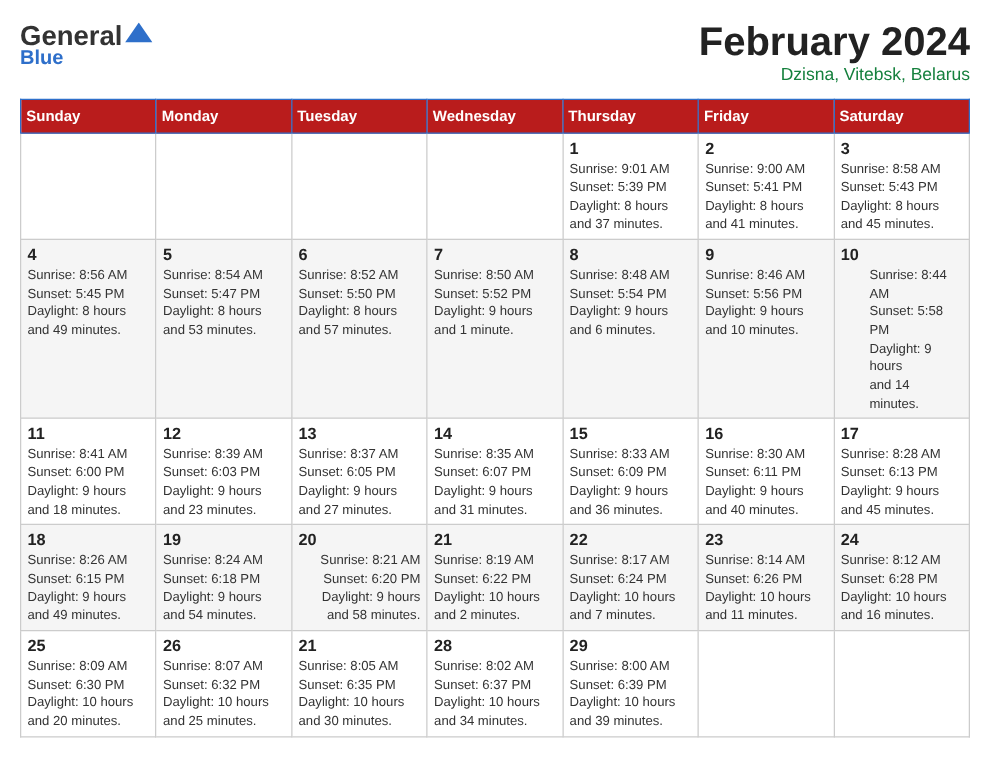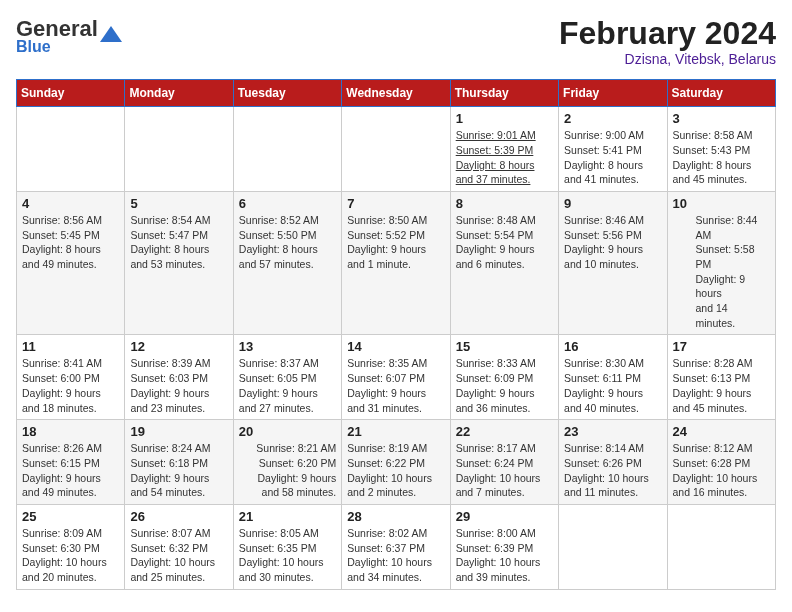--- a/index.html
+++ b/index.html
@@ -25,21 +25,21 @@
       text-align: right;
     }
     .title-block h1 {
       font-size: 32px;
       font-weight: bold;
       color: #222;
       line-height: 1.1;
     }
     .title-block h2 {
       font-size: 14px;
-      color: #4c1d95;
+      color: #15803d;
       font-weight: normal;
     }
     .calendar {
       width: 100%;
       border-collapse: collapse;
       font-size: 11px;
     }
     .calendar thead th {
       background: #b91c1c;
       color: #fff;
@@ -72,21 +72,21 @@
       font-size: 10.5px;
       line-height: 1.4;
     }
     .empty { background: #fff !important; }
   </style>
 </head>
 <body>
 
 <div class="header">
   <div class="logo">
-    <div style="display:flex;align-items:flex-end;">
+    <div style="display:flex;align-items:flex-start;">
       <span style="font-size:22px;font-weight:bold;color:#333;">General</span>
       <svg width="22" height="16" viewBox="0 0 22 16" style="margin-left:2px;margin-top:2px;">
         <polygon points="0,16 11,0 22,16" fill="#2e6fca"></polygon>
       </svg>
     </div>
     <span style="font-size:16px;font-weight:bold;color:#2e6fca;margin-top:-4px;">Blue</span>
   </div>
   <div class="title-block">
     <h1>February 2024</h1>
     <h2>Dzisna, Vitebsk, Belarus</h2>
@@ -106,21 +106,21 @@
       </tr>
   </thead>
   <tbody id="calendar-body">
       <tr>
         <td class="empty"></td>
         <td class="empty"></td>
         <td class="empty"></td>
         <td class="empty"></td>
         <td>
           <span class="day-num">1</span>
-          <div class="day-info" style="white-space: pre-line; text-decoration: underline;">Sunrise: 9:01 AM
+          <div class="day-info" style="white-space: pre-line;">Sunrise: 9:01 AM
 Sunset: 5:39 PM
 Daylight: 8 hours
 and 37 minutes.</div>
         </td>
         <td>
           <span class="day-num">2</span>
           <div class="day-info" style="white-space: pre-line;">Sunrise: 9:00 AM
 Sunset: 5:41 PM
 Daylight: 8 hours
 and 41 minutes.</div>

